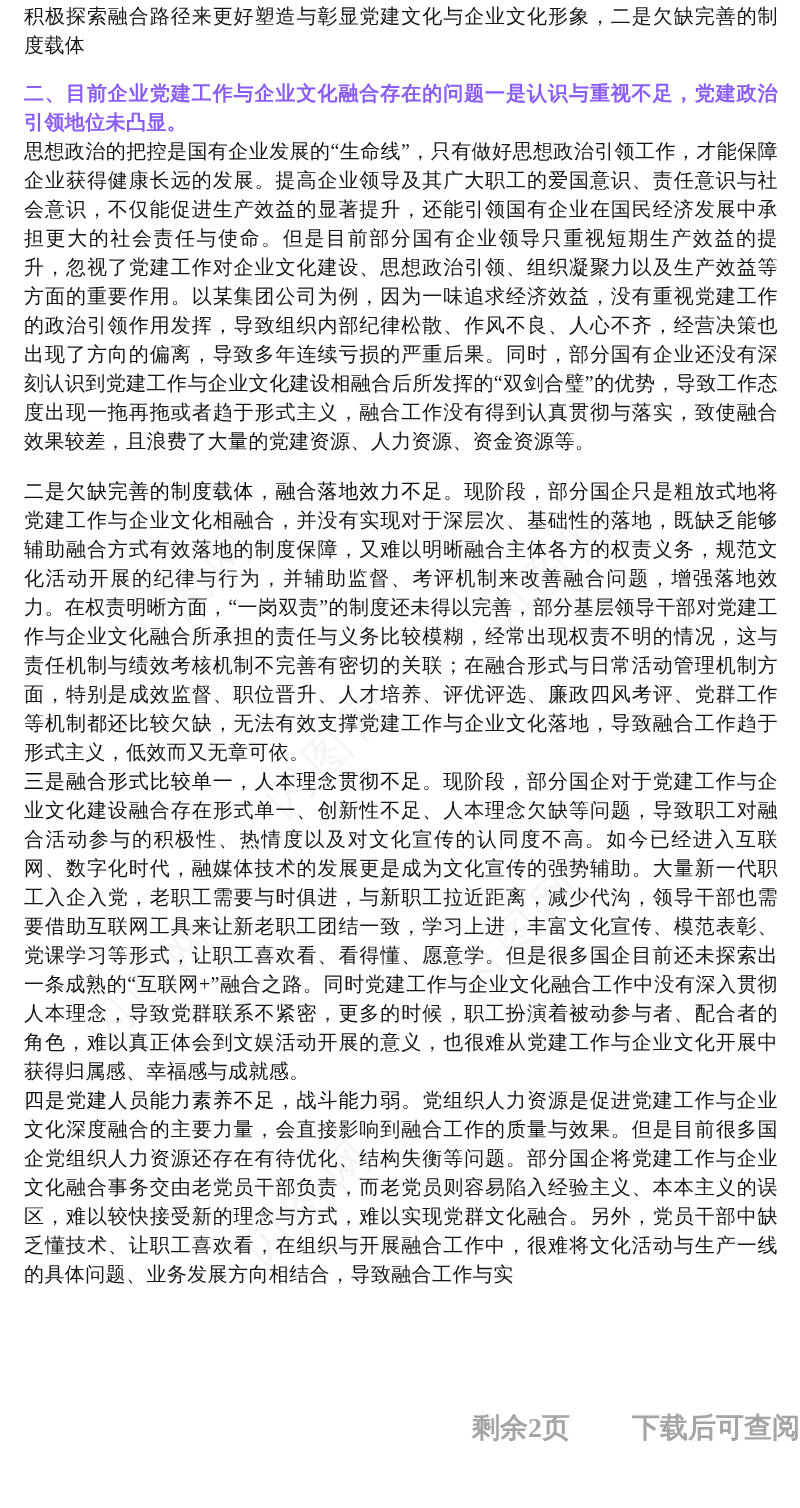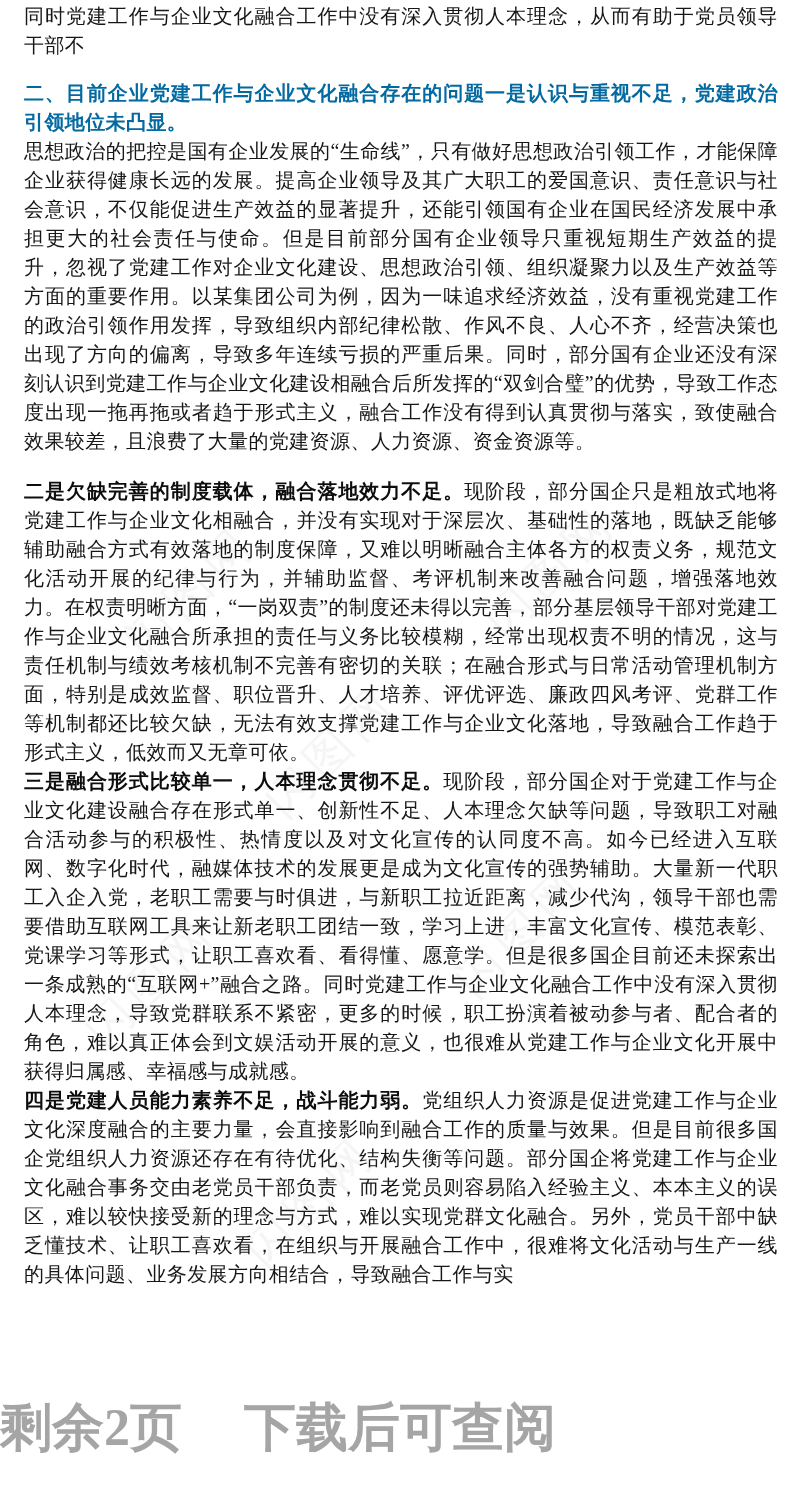--- a/index.html
+++ b/index.html
@@ -20,34 +20,34 @@
     text-justify:inter-ideograph;
     letter-spacing:0.4px;
   }
   .content p{margin:0;}
   .gap-xl{margin-top:49px !important;}
   .gap-md{margin-top:19px !important;}
   .gap-sm{margin-top:21px !important;}
   .heading{
     font-family:"Liberation Sans","DejaVu Sans",sans-serif;
     font-weight:700;
-    color:#0369a1;
+    color:#8b5cf6;
   }
   .lead{
     font-family:"Liberation Sans","DejaVu Sans",sans-serif;
-    font-weight:700;
+    font-weight:400;
     color:#0d0d0d;
   }
   .footer{
     position:absolute;
     left:0;width:100%;
     top:1404px;
-    text-align:left;
+    text-align:right;
     font-weight:700;
-    font-size:52px;
+    font-size:28px;
     line-height:48px;
     color:#a5a5a5;
     font-family:"Liberation Serif","DejaVu Serif",serif;
     white-space:nowrap;
   }
   .footer .sp{display:inline-block;width:62px;}
   .wm-layer{position:absolute;inset:0;pointer-events:none;}
   .wm{
     position:absolute;
     transform:rotate(-45deg);
@@ -73,21 +73,21 @@
     <span class="wm wm1">闪图网</span>
     <span class="wm wm2">闪图网</span>
     <span class="wm wm3">闪图网</span>
     <span class="wm wm4">闪图网</span>
     <span class="wm wm5">闪图网</span>
     <span class="wm wm6">闪图网</span>
   </div>
 
   <div class="content">
 
-    <p>同时党建工作与企业文化融合工作中没有深入贯彻人本理念，从而有助于党员领导干部不</p>
+    <p>积极探索融合路径来更好塑造与彰显党建文化与企业文化形象，二是欠缺完善的制度载体</p>
 
 
     <p class="heading gap-md">二、目前企业党建工作与企业文化融合存在的问题一是认识与重视不足，党建政治引领地位未凸显。</p>
 
     <p>思想政治的把控是国有企业发展的“生命线”，只有做好思想政治引领工作，才能保障企业获得健康长远的发展。提高企业领导及其广大职工的爱国意识、责任意识与社会意识，不仅能促进生产效益的显著提升，还能引领国有企业在国民经济发展中承担更大的社会责任与使命。但是目前部分国有企业领导只重视短期生产效益的提升，忽视了党建工作对企业文化建设、思想政治引领、组织凝聚力以及生产效益等方面的重要作用。以某集团公司为例，因为一味追求经济效益，没有重视党建工作的政治引领作用发挥，导致组织内部纪律松散、作风不良、人心不齐，经营决策也出现了方向的偏离，导致多年连续亏损的严重后果。同时，部分国有企业还没有深刻认识到党建工作与企业文化建设相融合后所发挥的“双剑合璧”的优势，导致工作态度出现一拖再拖或者趋于形式主义，融合工作没有得到认真贯彻与落实，致使融合效果较差，且浪费了大量的党建资源、人力资源、资金资源等。</p>
 
     <p class="gap-sm"><span class="lead">二是欠缺完善的制度载体，融合落地效力不足。</span><span>现阶段，部分国企只是粗放式地将党建工作与企业文化相融合，并没有实现对于深层次、基础性的落地，既缺乏能够辅助融合方式有效落地的制度保障，又难以明晰融合主体各方的权责义务，规范文化活动开展的纪律与行为，并辅助监督、考评机制来改善融合问题，增强落地效力。在权责明晰方面，“一岗双责”的制度还未得以完善，部分基层领导干部对党建工作与企业文化融合所承担的责任与义务比较模糊，经常出现权责不明的情况，这与责任机制与绩效考核机制不完善有密切的关联；在融合形式与日常活动管理机制方面，特别是成效监督、职位晋升、人才培养、评优评选、廉政四风考评、党群工作等机制都还比较欠缺，无法有效支撑党建工作与企业文化落地，导致融合工作趋于形式主义，低效而又无章可依。</span></p>
 
     <p><span class="lead">三是融合形式比较单一，人本理念贯彻不足。</span><span>现阶段，部分国企对于党建工作与企业文化建设融合存在形式单一、创新性不足、人本理念欠缺等问题，导致职工对融合活动参与的积极性、热情度以及对文化宣传的认同度不高。如今已经进入互联网、数字化时代，融媒体技术的发展更是成为文化宣传的强势辅助。大量新一代职工入企入党，老职工需要与时俱进，与新职工拉近距离，减少代沟，领导干部也需要借助互联网工具来让新老职工团结一致，学习上进，丰富文化宣传、模范表彰、党课学习等形式，让职工喜欢看、看得懂、愿意学。但是很多国企目前还未探索出一条成熟的“互联网+”融合之路。同时党建工作与企业文化融合工作中没有深入贯彻人本理念，导致党群联系不紧密，更多的时候，职工扮演着被动参与者、配合者的角色，难以真正体会到文娱活动开展的意义，也很难从党建工作与企业文化开展中获得归属感、幸福感与成就感。</span></p>
 

